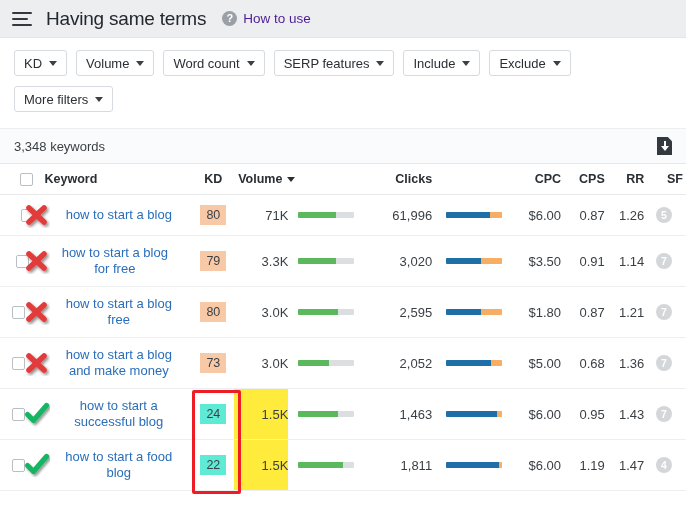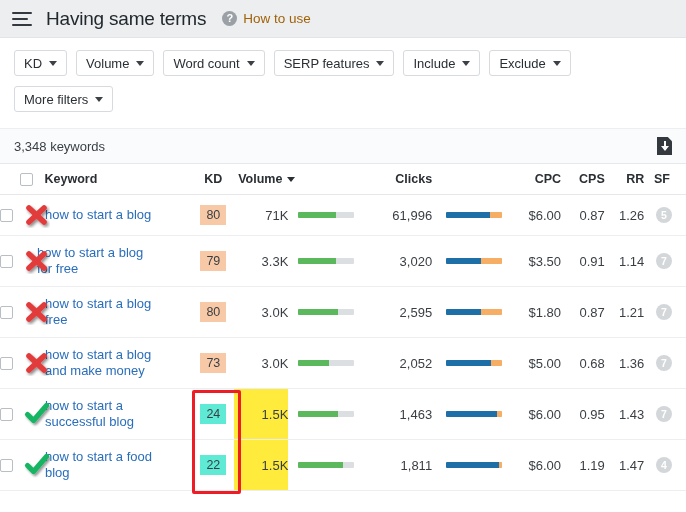--- a/index.html
+++ b/index.html
@@ -20,21 +20,21 @@
   .hamburger{width:20px;height:14px;margin-right:14px;display:flex;flex-direction:column;
     justify-content:space-between;cursor:pointer;}
   .hamburger i{display:block;height:2px;background:#33393f;border-radius:1px;}
   .hamburger i:nth-child(1){width:20px;}
   .hamburger i:nth-child(2){width:16px;}
   .hamburger i:nth-child(3){width:20px;}
   .page-title{font-size:19px;font-weight:normal;color:#23282d;letter-spacing:-0.2px;}
   .howto{display:flex;align-items:center;margin-left:16px;cursor:pointer;}
   .q-icon{width:15px;height:15px;border-radius:50%;background:#9aa0a6;color:#fff;
     font-size:11px;font-weight:bold;line-height:15px;text-align:center;margin-right:6px;}
-  .howto-label{color:#a16207;font-size:13.5px;}
+  .howto-label{color:#4c1d95;font-size:13.5px;}
 
   
   .filters{background:#fff;padding:12px 14px 6px 14px;}
   .frow{display:flex;flex-wrap:wrap;}
   .fbtn{
     border:1px solid #d7dade;background:#fff;border-radius:3px;
     height:26px;padding:0 9px;margin:0 9px 10px 0;display:inline-flex;align-items:center;
     font-size:13px;color:#2a2f34;cursor:pointer;box-sizing:border-box;
     font-family:"Liberation Sans","DejaVu Sans",sans-serif;
   }
@@ -71,21 +71,21 @@
   }
   .volume-th{display:inline-flex;align-items:center;}
   .volume-th .caret{border-top-color:#2a2f34;margin-left:5px;}
 
   table.kwtable td{
     border-bottom:1px solid #edeef0;padding:0;vertical-align:middle;height:50px;
     font-size:13px;color:#3a3f44;
   }
   tr.first-row td{height:40px;}
 
-  .cell-cb{position:relative;padding-left:14px;}
+  .cell-cb{position:relative;padding-left:14px;text-align:center;}
   .mark{position:absolute;left:24px;top:50%;transform:translateY(-50%);
     width:26px;height:26px;pointer-events:none;}
   .kw-link{color:#2a6ebb;font-size:13px;line-height:16px;cursor:pointer;padding-left:4px;display:block;}
 
   .kd-badge{
     display:inline-block;min-width:24px;padding:3px 6px;border-radius:0;
     font-size:12.5px;color:#3a3f44;text-align:center;box-sizing:border-box;
   }
   .kd-hard{background:#f7c9a6;}
   .kd-easy{background:#5eead4;}
@@ -202,21 +202,21 @@
         <th></th>
         <th class="th-right">
           <span>CPC</span>
         </th>
         <th class="th-right">
           <span>CPS</span>
         </th>
         <th class="th-right">
           <span>RR</span>
         </th>
-        <th class="th-right" style="padding-right:16px">
+        <th class="th-right" style="padding-right:3px">
           <span>SF</span>
         </th>
       </tr>
     </thead>
     <tbody id="tbody">
         <tr class="first-row">
           <td class="cell-cb"><span class="cb"></span><span class="mark"><svg viewBox="0 0 26 26" width="26" height="26">
                 <defs>
                   <filter id="sh" x="-40%" y="-40%" width="190%" height="190%">
                     <feDropShadow dx="1.6" dy="2" stdDeviation="1.4" flood-color="#000" flood-opacity="0.45"></feDropShadow>

